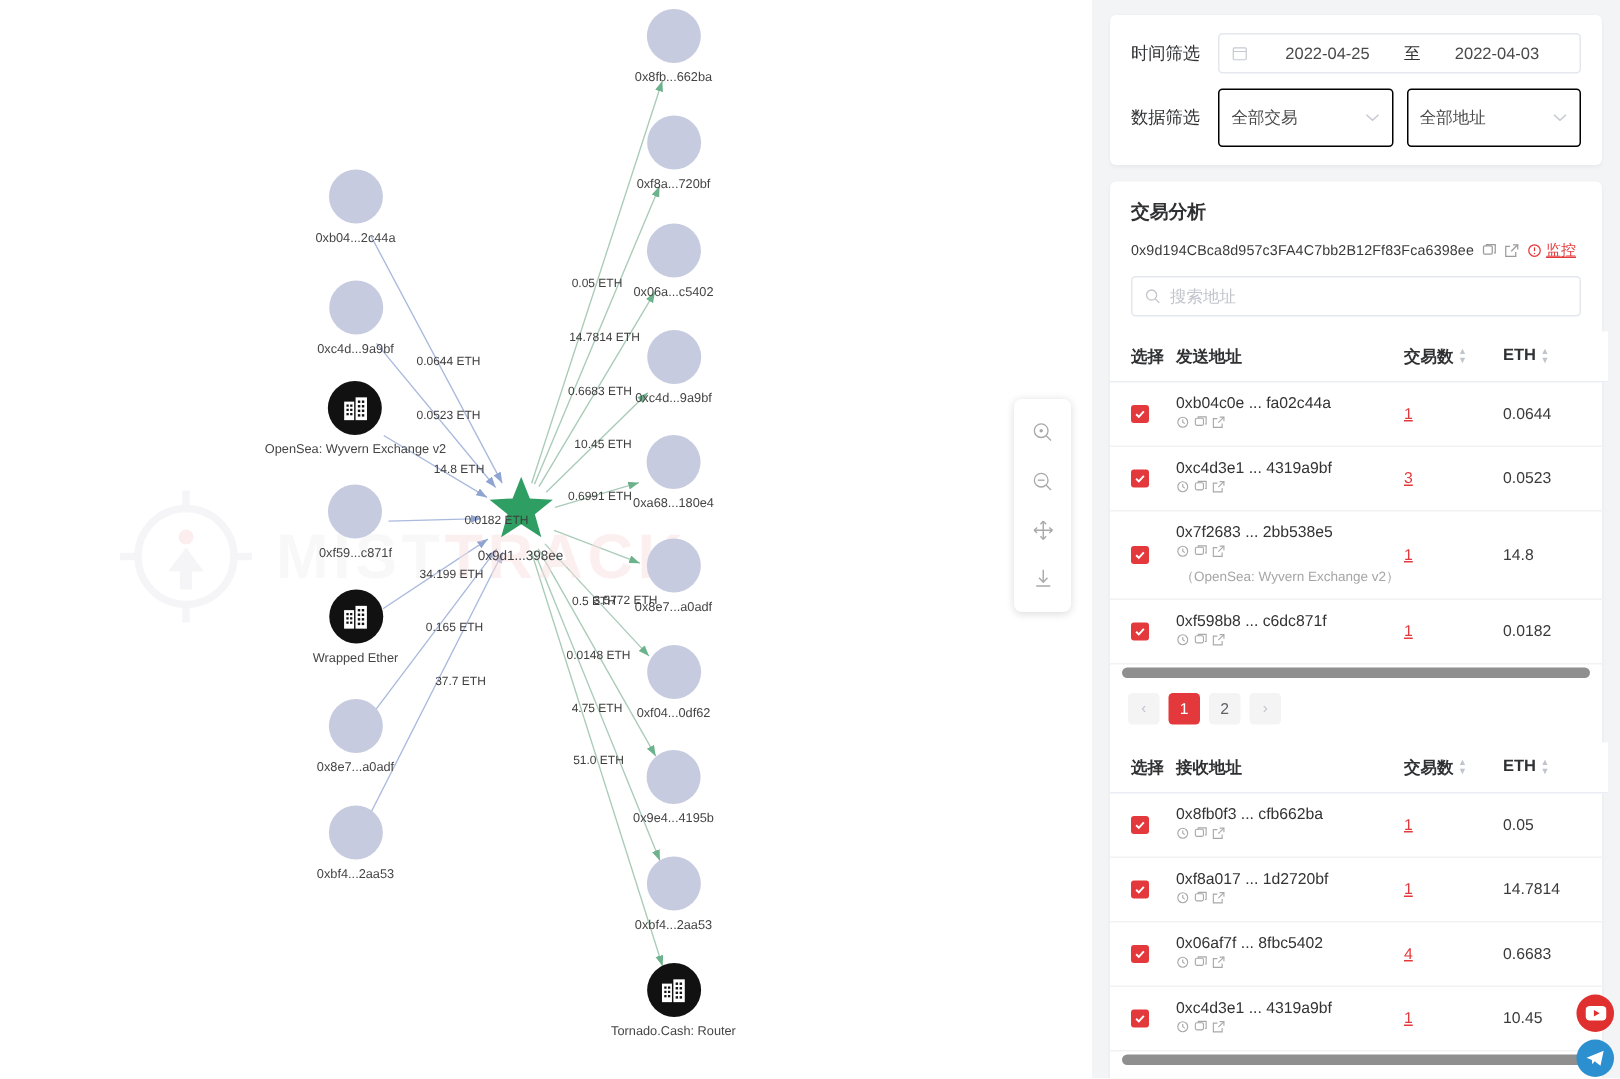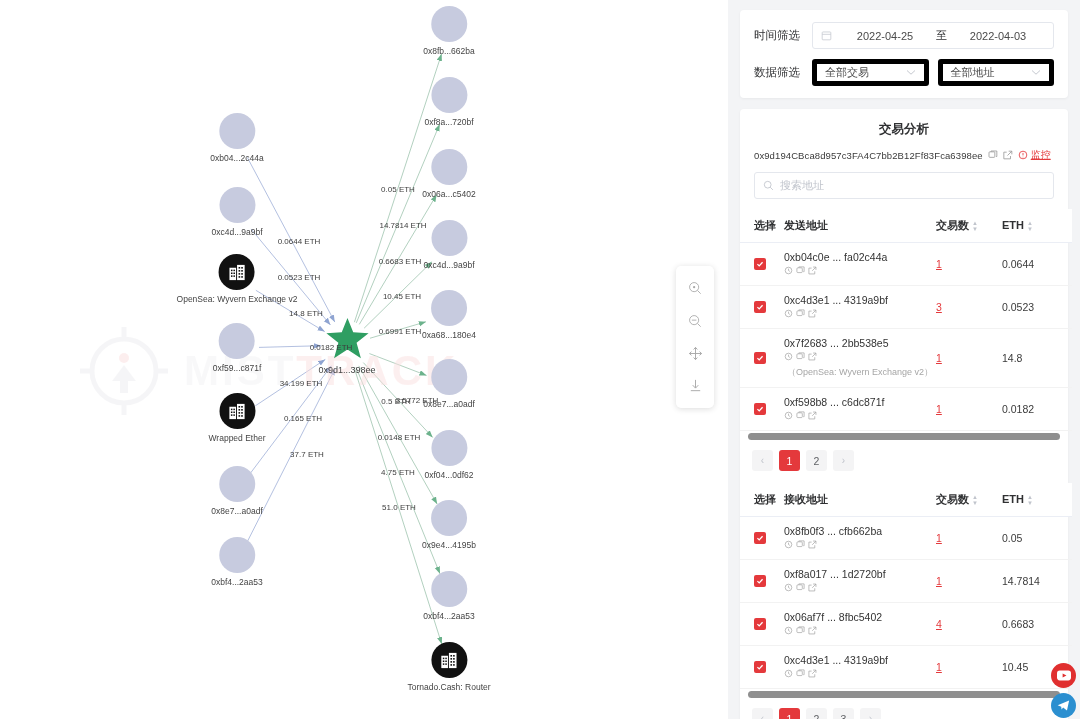--- a/index.html
+++ b/index.html
@@ -93,34 +93,34 @@
   .date-box {
     flex: 1; height: 27px; background: #fff;
     border: 1px solid #e4e7ed; border-radius: 3px;
     display: flex; align-items: center; padding: 0 8px;
     font-size: 11px; color: #4a4a4a;
   }
   .date-box .cal { color: #c0c4cc; margin-right: 6px; display:flex; }
   .date-val { flex: 1; text-align: center; }
   .date-sep { color: #303133; padding: 0 4px; font-size: 11px;}
   .select-box {
-    height: 27px; background: #fff; border: 5px solid #000000;
+    height: 39px; background: #fff; border: 1px solid #000000;
     border-radius: 3px; display: flex; align-items: center;
     padding: 0 8px; font-size: 11px; color: #4a4a4a;
   }
   .select-box .sv { flex: 1; }
   .select-box .chev { color: #c0c4cc; font-size: 9px; }
   .sel-1 { flex: 1; margin-right: 9px; }
   .sel-2 { flex: 1; }
 
   
   #analysis-card { padding: 12px 0 6px 0; }
   .an-title {
     font-size: 12.5px; font-weight: bold; color: #303133;
-    padding: 0 14px; margin-bottom: 10px; text-align: center;
+    padding: 0 14px; margin-bottom: 10px;
   }
   .an-addr-row {
     display: flex; align-items: center; padding: 0 14px;
     margin-bottom: 10px; font-size: 9.5px; color: #3a3a3a;
   }
   .an-addr { letter-spacing: .1px; }
   .an-icn { margin-left: 5px; color: #9b9b9b; display: flex; align-items:center; cursor:pointer;}
   .an-icn.red { color: #e4393c; }
   .monitor-link {
     margin-left: 3px; color: #e4393c; font-size: 10px;

